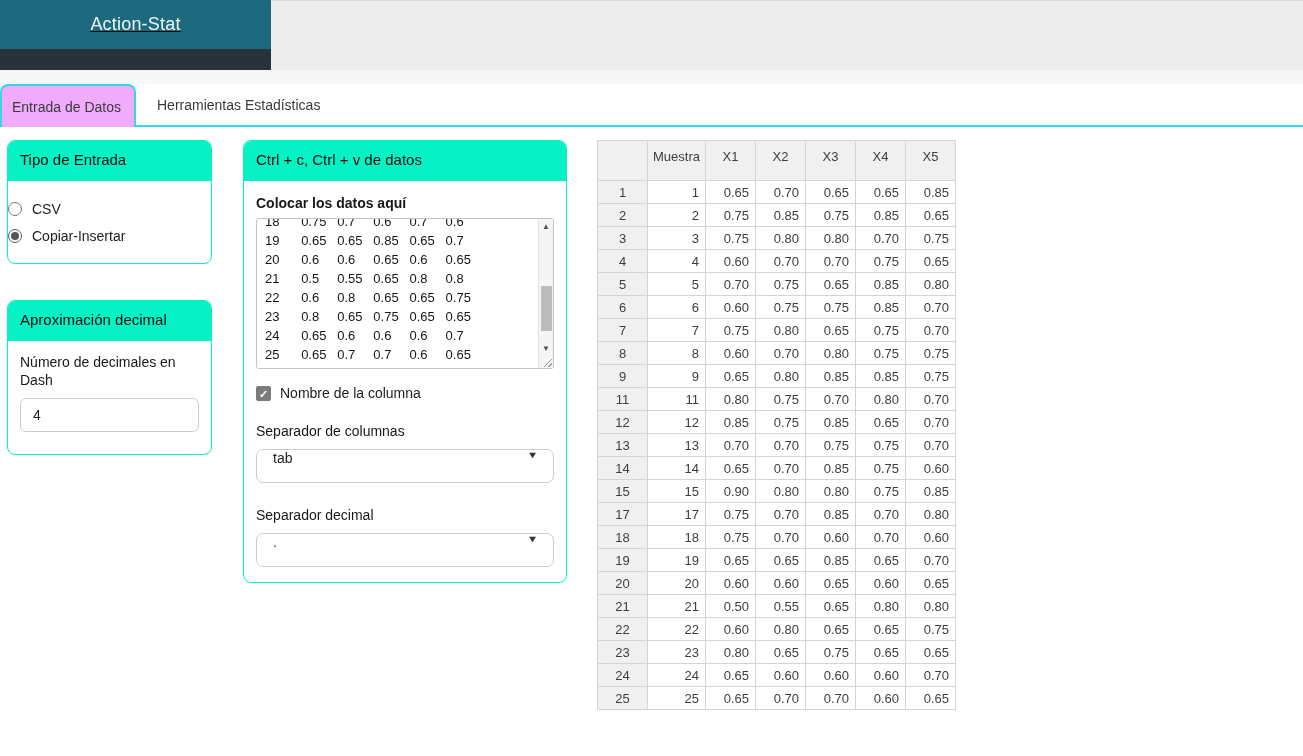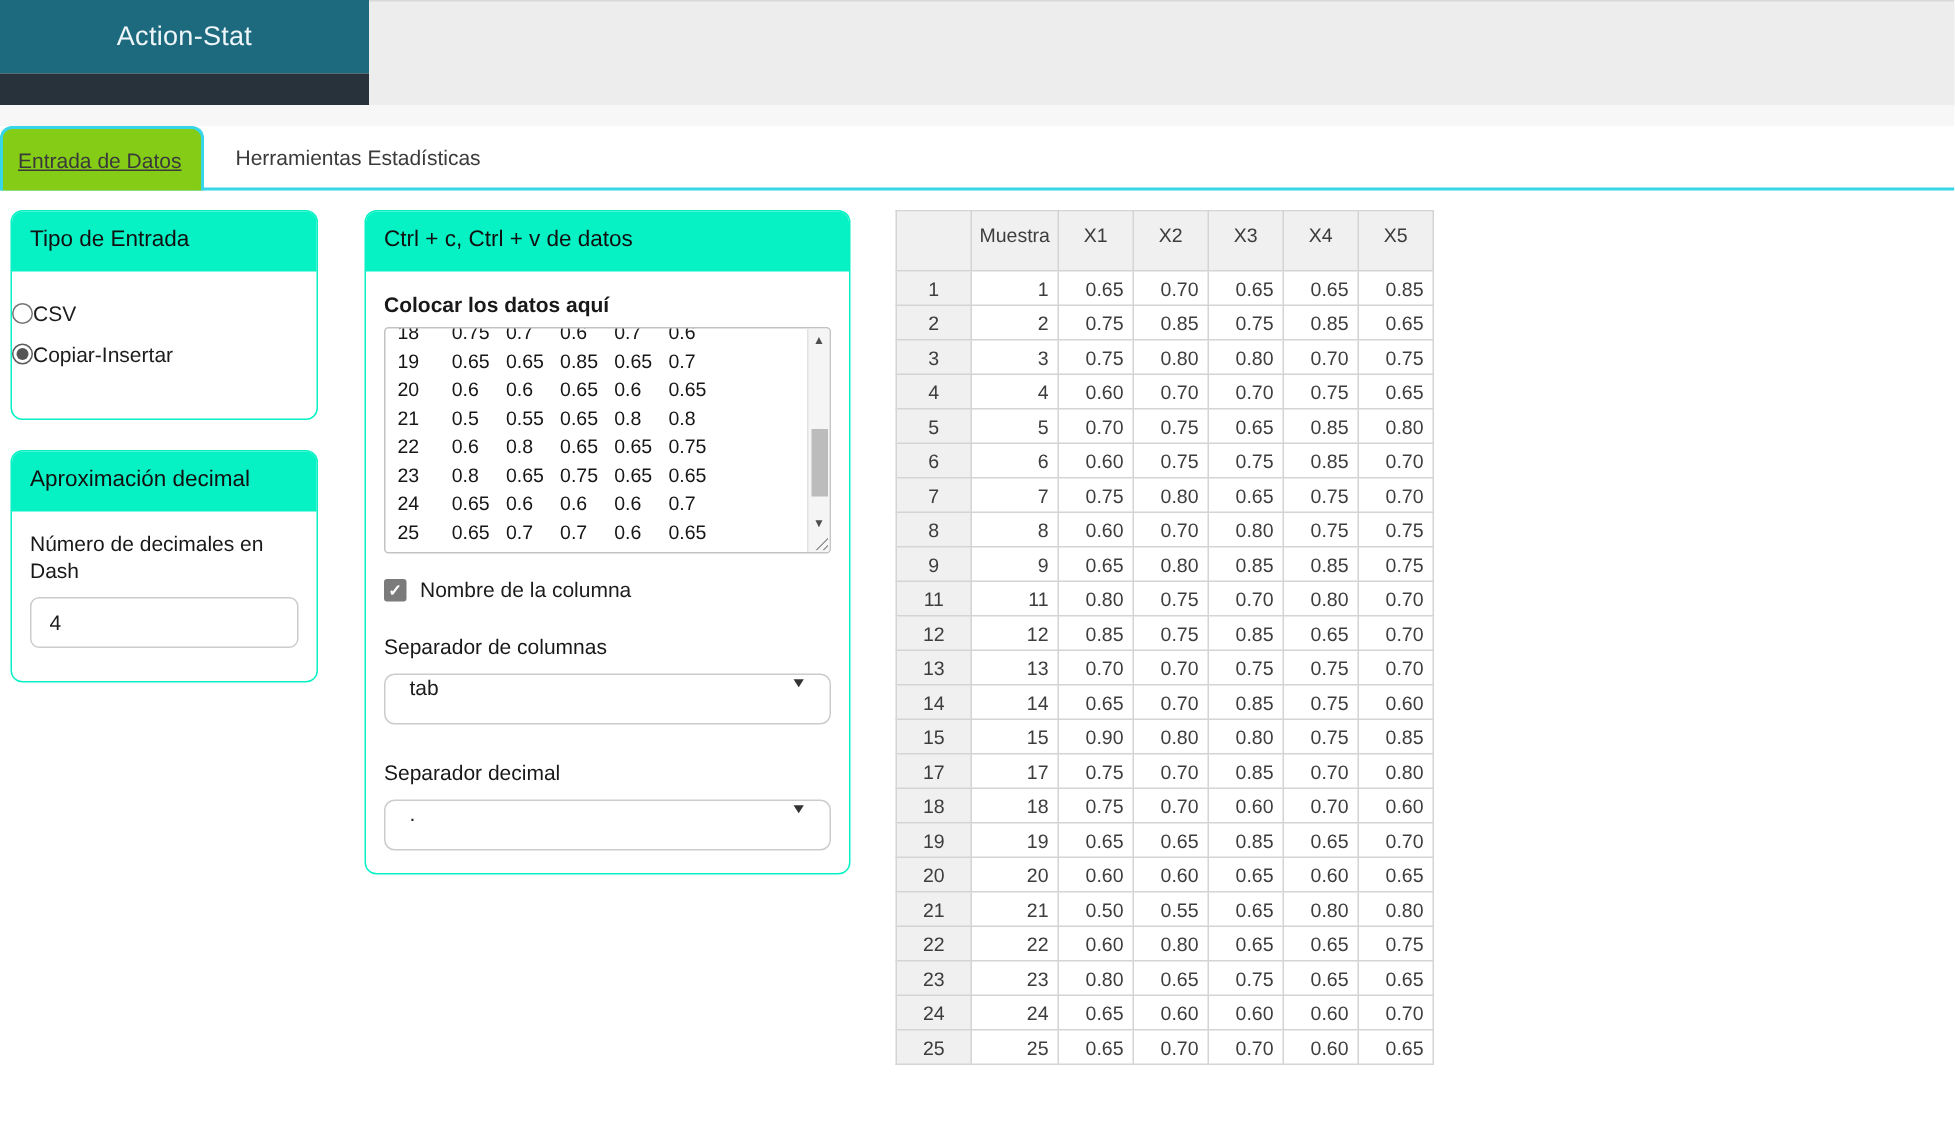--- a/index.html
+++ b/index.html
@@ -4,47 +4,47 @@
 <style>
   * { margin:0; padding:0; box-sizing:border-box; }
   html,body { background:#fff; }
   body { font-family:"Liberation Sans", sans-serif; }
   .page { position:relative; width:1303px; height:756px; background:#fff; overflow:hidden; }
 
   
   .topbar { position:absolute; left:0; top:0; width:1303px; height:70px;
             background:#ededed; border-top:1px solid #d8d8d8;
             box-shadow:0 1px 2px rgba(0,0,0,0.22); }
-  .brand { position:absolute; left:0; top:-1px; width:246px; height:71px; }
+  .brand { position:absolute; left:0; top:-1px; width:271px; height:71px;text-decoration:underline; }
   .brand-top { height:49px; background:#1d6a7f; color:#eef6f9; font-size:18px;
                line-height:49px; text-align:center; letter-spacing:0.2px; }
   .brand-bottom { height:22px; background:#28323a; }
   .subheader { position:absolute; left:0; top:70px; width:1303px; height:14px; background:#f7f7f7; }
 
   
   .tabbar { position:absolute; left:0; top:84px; width:1303px; height:43px;
             display:flex; align-items:stretch; border-bottom:2px solid #36d5e8; }
   .tab { display:flex; align-items:center; font-size:14px; color:#3a3a3a; cursor:default; }
-  .tab.active { width:136px; padding-left:10px; background:#84cc16; z-index:2;
+  .tab.active { width:136px; padding-left:10px; background:#f0abfc; z-index:2;
                 border:2px solid #36d5e8; border-bottom:none; border-radius:8px 8px 0 0;
-                margin-bottom:-2px;text-decoration:underline; }
+                margin-bottom:-2px; }
   .tab.plain { margin-left:9px; padding:0 12px; }
 
   
   .card { position:absolute; background:#fff; border:1px solid #06f2c5; border-radius:8px; }
   .card-header { background:#06f2c5; border-radius:7px 7px 0 0; padding:10px 12px;
                  font-size:15px; color:#101010; height:40px; }
-  .card-tipo   { left:7px;  top:140px; width:205px; height:140px; }
+  .card-tipo   { left:7px;  top:140px; width:205px; height:124px; }
   .card-aprox  { left:7px;  top:300px; width:205px; height:155px; }
   .card-paste  { left:243px; top:140px; width:324px; height:443px; }
   .card-body { padding:12px; }
 
   
   .radio-group { padding:20px 0 0 0; }
-  .radio-row { display:flex; align-items:center; gap:0; font-size:14px; color:#1c1c1c; margin-bottom:11px; }
+  .radio-row { display:flex; align-items:center; gap:10px; font-size:14px; color:#1c1c1c; margin-bottom:11px; }
   .radio { width:14px; height:14px; border-radius:50%; border:1px solid #757575; position:relative; flex:0 0 auto; background:#fff; }
   .radio-row.selected .radio { border-color:#5c5c5c; }
   .radio-row.selected .radio::after { content:""; position:absolute; inset:2px; border-radius:50%; background:#555; }
 
   
   .field-label { font-weight:normal; font-size:14px; color:#181818; line-height:1.3; }
   .text-input { margin-top:9px; width:179px; height:34px; border:1px solid #ccc; border-radius:6px;
                 padding:0 12px; font-size:14px; color:#1c1c1c; font-family:"Liberation Sans", sans-serif; background:#fff; }
 
   

